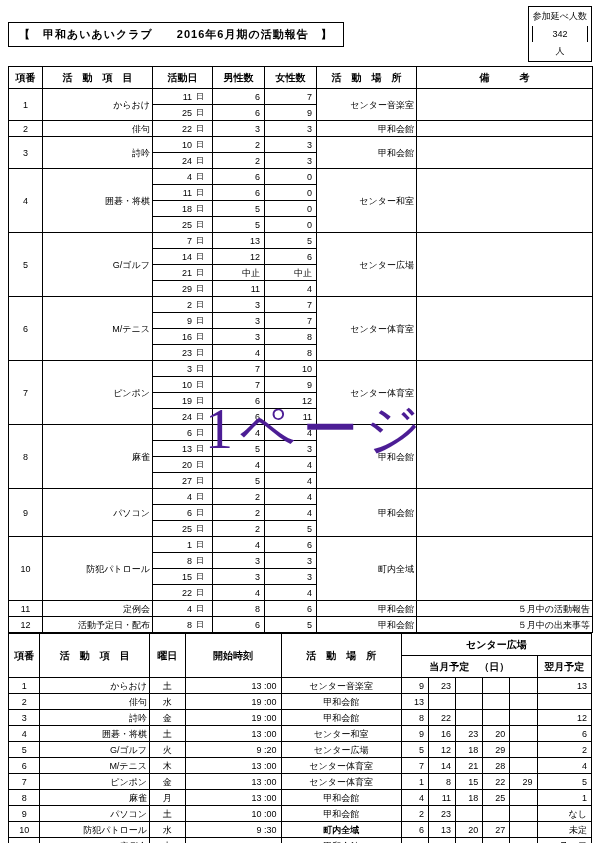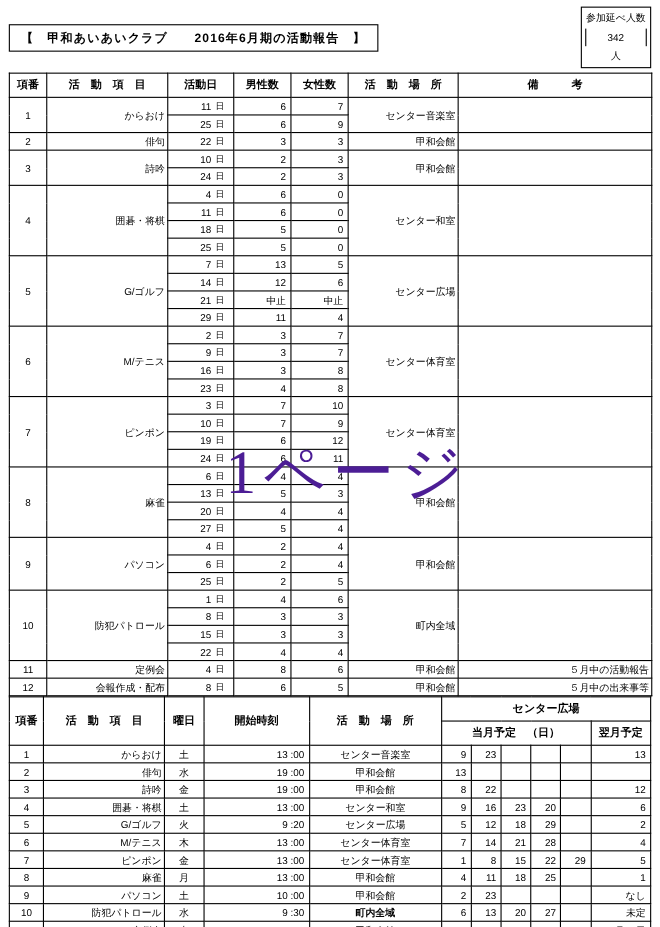--- a/index.html
+++ b/index.html
@@ -520,21 +520,21 @@
               <span class="u">日</span>
             </span>
           </td>
           <td class="r">8</td>
           <td class="r">6</td>
           <td class="l" rowspan="1">甲和会館</td>
           <td class="l" rowspan="1">５月中の活動報告</td>
         </tr>
         <tr>
           <td class="c" rowspan="1">12</td>
-          <td class="l" rowspan="1">会報作成・配布</td>
+          <td class="l" rowspan="1">活動予定日・配布</td>
           <td>
             <span class="daycell">
               <span class="d">8</span>
               <span class="u">日</span>
             </span>
           </td>
           <td class="r">6</td>
           <td class="r">5</td>
           <td class="l" rowspan="1">甲和会館</td>
           <td class="l" rowspan="1">５月中の出来事等</td>

